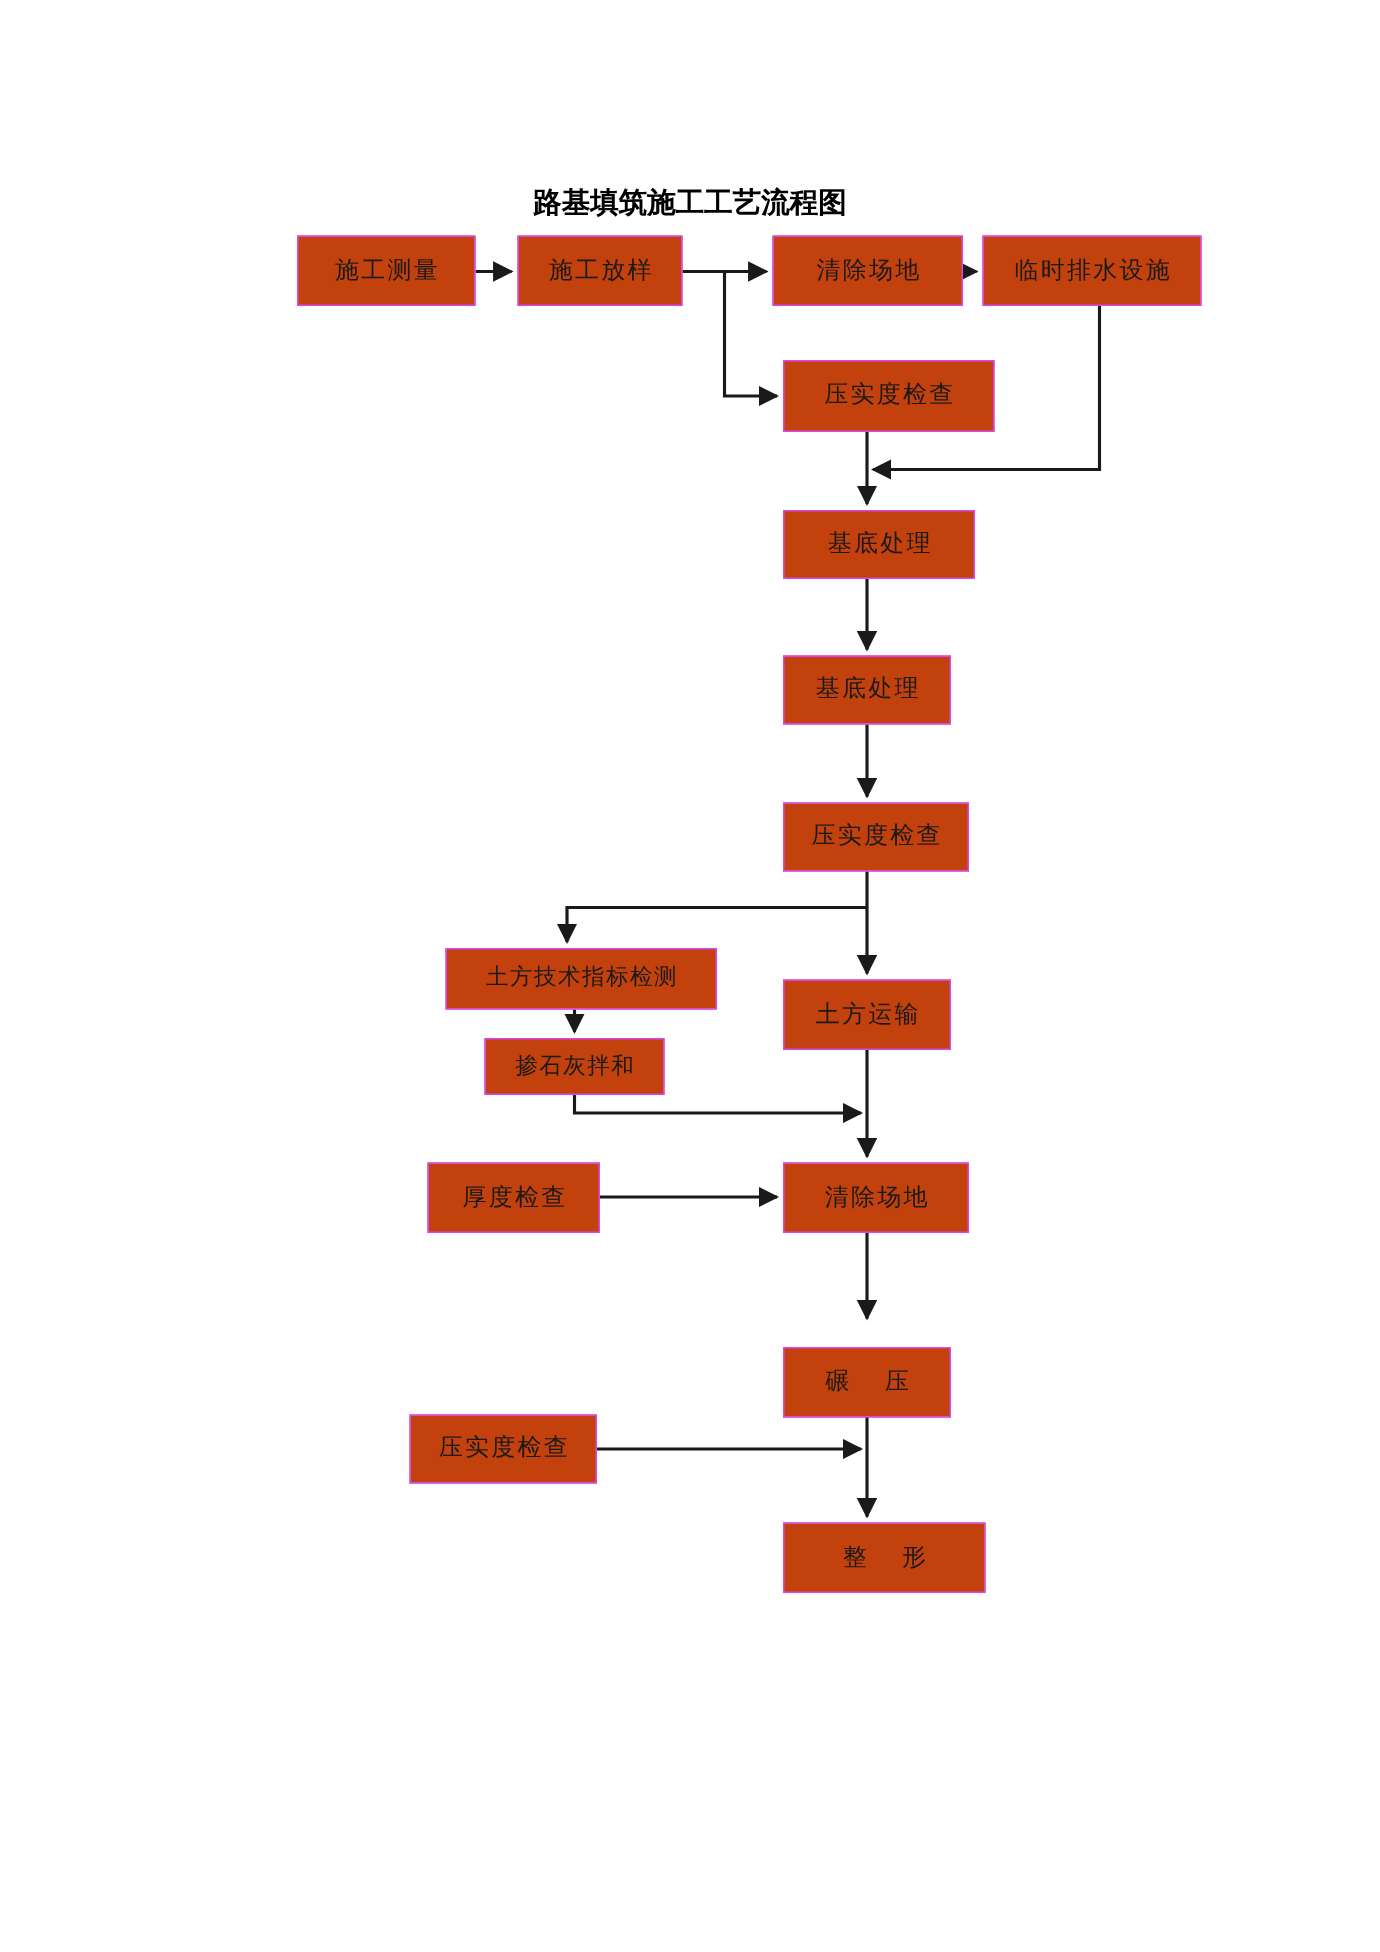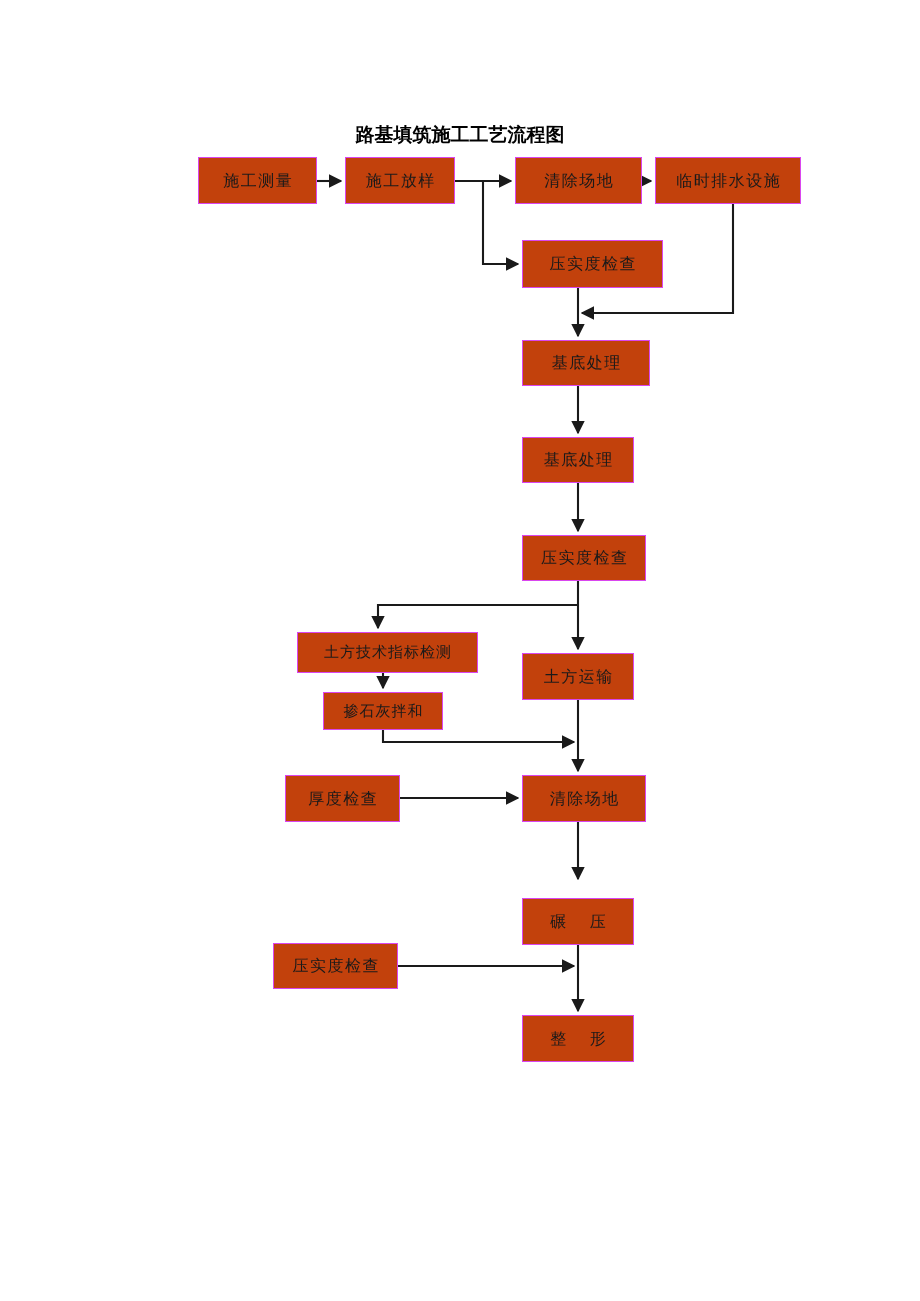--- a/index.html
+++ b/index.html
@@ -167,17 +167,17 @@
   </div>
 
   <div class="node" style="left:522px; top:883px; width:112px; height:47px;margin-top:15px;">
     <span>碾    压</span>
   </div>
 
   <div class="node" style="left:273px; top:943px; width:125px; height:46px;">
     <span>压实度检查</span>
   </div>
 
-  <div class="node" style="left:522px; top:1015px; width:112px; height:47px;">
+  <div class="node" style="left:522px; top:1015px; width:135px; height:47px;">
     <span>整    形</span>
   </div>
 
 </div>
 
 </body></html>

